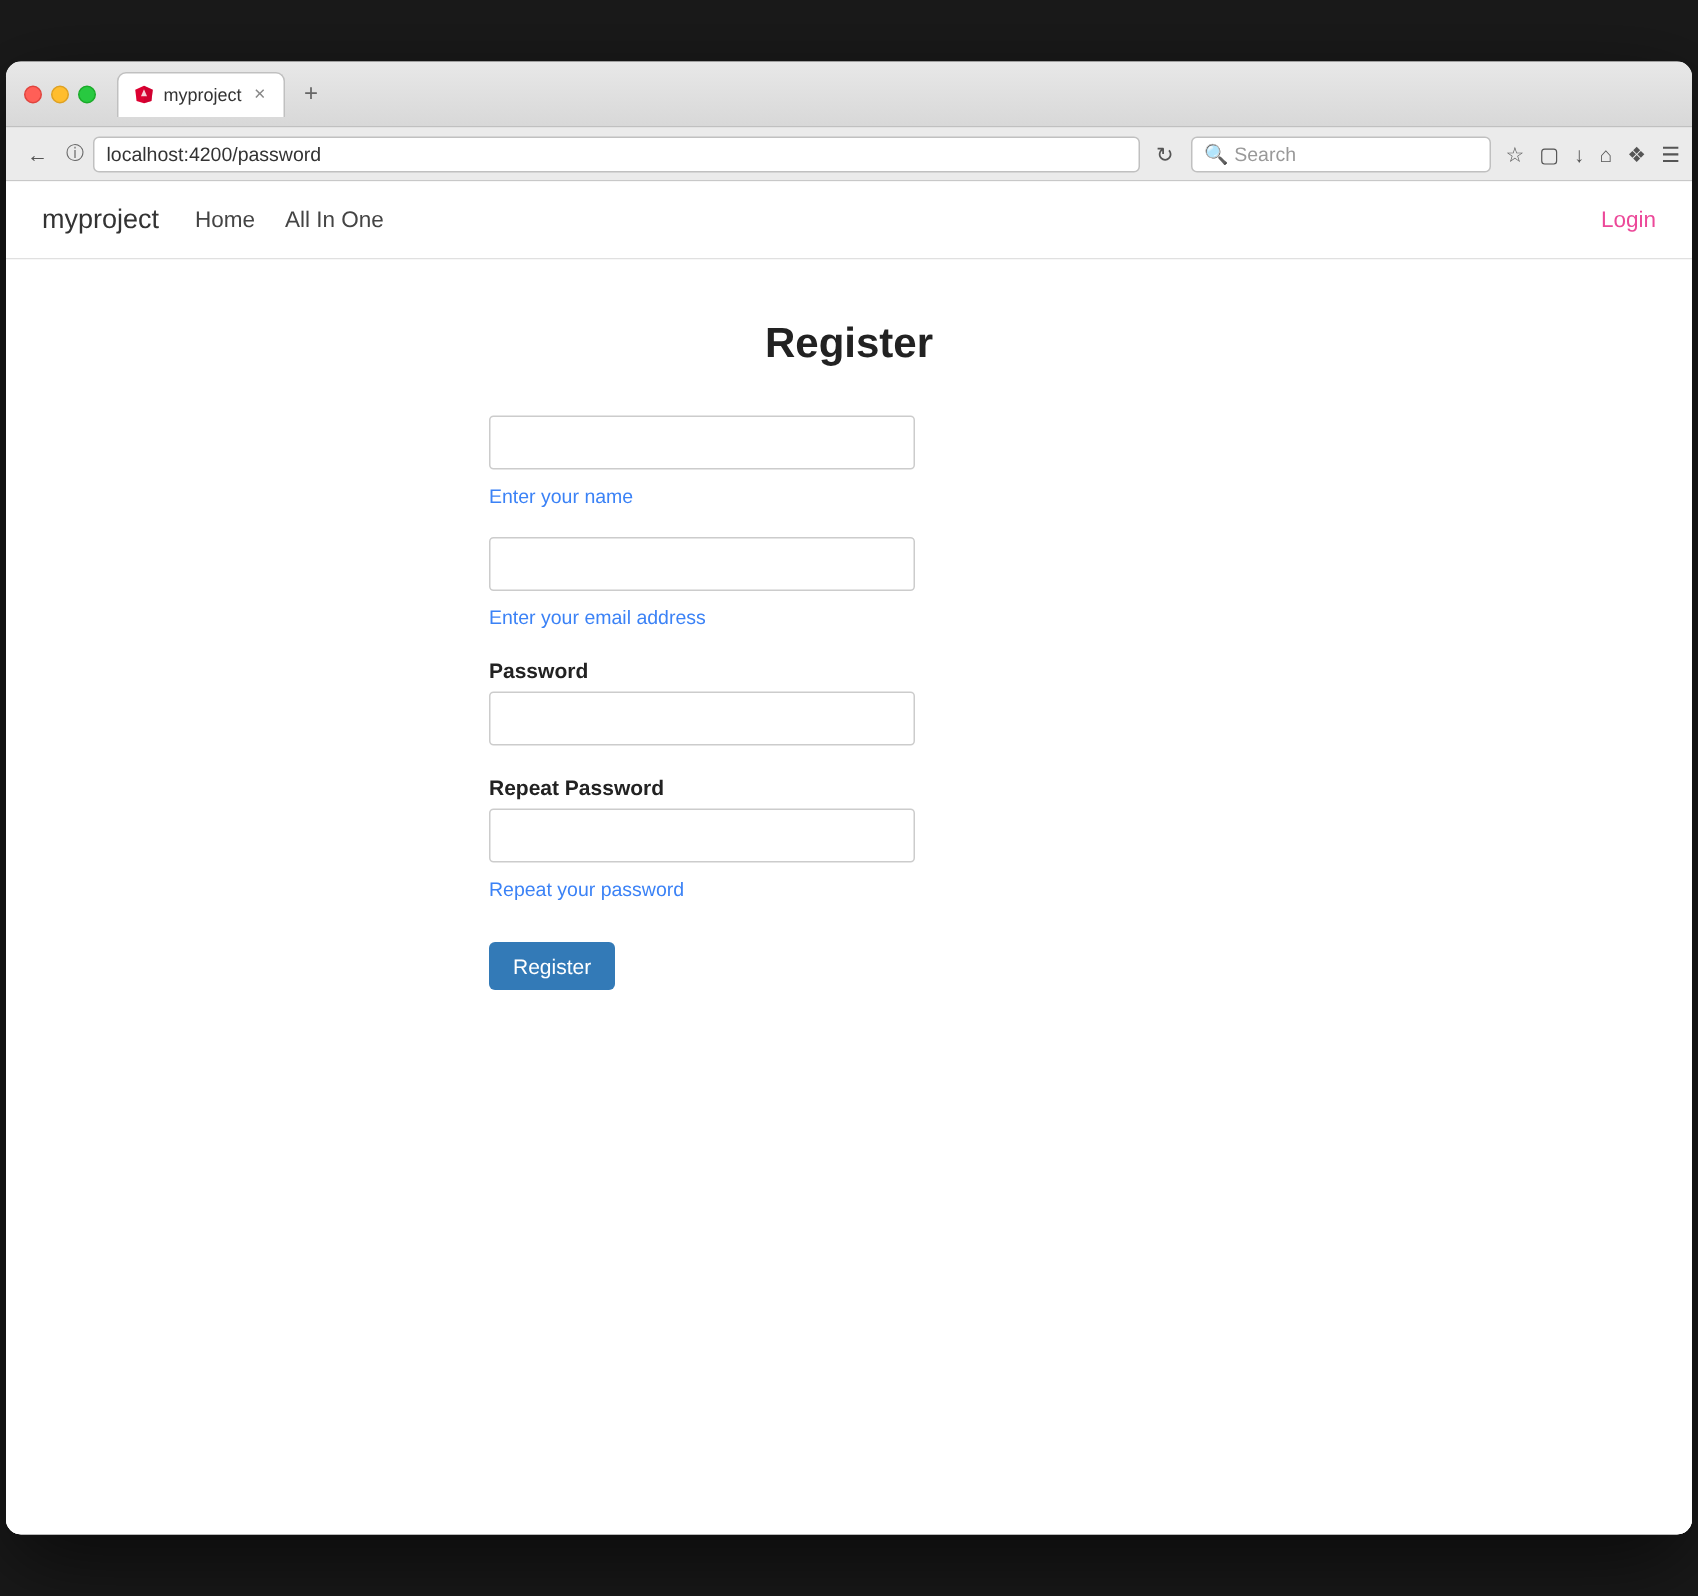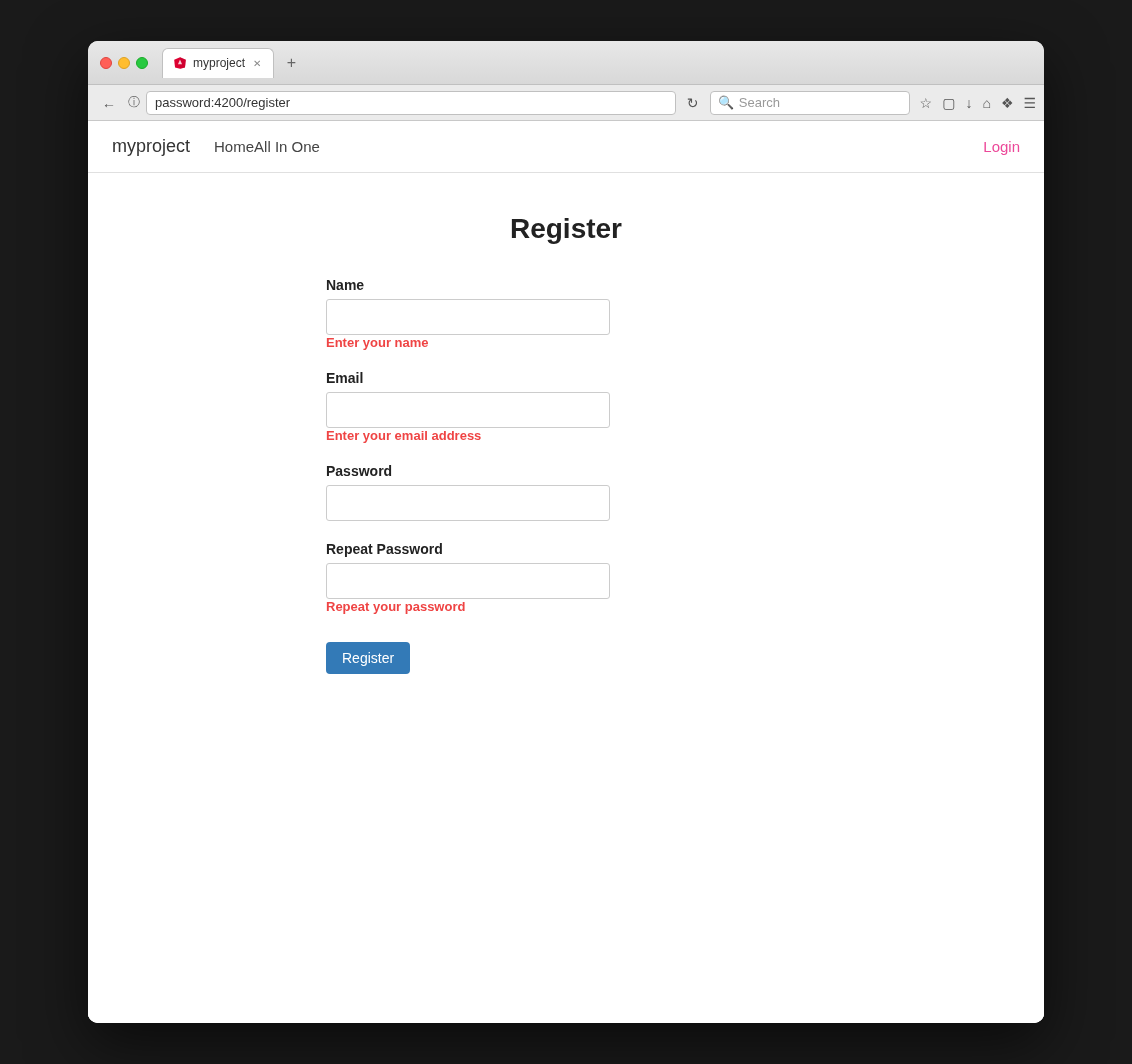--- a/index.html
+++ b/index.html
@@ -7,21 +7,21 @@
     body {
       background: #1a1a1a;
       display: flex;
       justify-content: center;
       align-items: center;
       min-height: 100vh;
       font-family: -apple-system, BlinkMacSystemFont, "Segoe UI", Helvetica, Arial, sans-serif;
     }
 
     .browser-window {
-      width: 956px;
+      width: 1124px;
       min-height: 980px;
       background: #f5f5f5;
       border-radius: 10px;
       overflow: hidden;
       box-shadow: 0 20px 60px rgba(0,0,0,0.6);
     }
 
     
     .title-bar {
       background: linear-gradient(to bottom, #e8e8e8, #d8d8d8);
@@ -194,20 +194,21 @@
 
     .app-nav-brand {
       font-size: 18px;
       font-weight: 500;
       color: #333;
       margin-right: 24px;
     }
 
     .app-nav-links {
       display: flex;
+      gap: 20px;
       align-items: center;
       flex: 1;
     }
 
     .nav-link {
       font-size: 15px;
       color: #444;
       text-decoration: none;
       cursor: pointer;
     }
@@ -256,23 +257,22 @@
       border: 1px solid #ccc;
       border-radius: 3px;
       padding: 0 8px;
       font-size: 14px;
       outline: none;
       display: block;
     }
 
     .form-hint {
       font-size: 13px;
-      color: #ef4444;
-      margin-top: 0;
-      font-weight: bold;
+      color: #3b82f6;
+      margin-top: 10px;
     }
 
     .register-btn {
       background: #337ab7;
       color: white;
       border: none;
       border-radius: 4px;
       padding: 8px 16px;
       font-size: 14px;
       cursor: pointer;
@@ -303,21 +303,21 @@
         <span class="tab-close">✕</span>
       </div>
       <button class="new-tab-btn">+</button>
     </div>
   </div>
 
   <div class="address-bar">
     <button class="nav-btn">←</button>
     <span class="info-icon">ⓘ</span>
     <div class="url-bar">
-      <span>password:4200/register</span>
+      <span>localhost:4200/password</span>
     </div>
     <span class="reload-btn">↻</span>
     <div class="search-bar">
       <span>🔍</span>
       <span>Search</span>
     </div>
     <div class="toolbar-icons">
       <span class="toolbar-icon">☆</span>
       <span class="toolbar-icon">▢</span>
       <span class="toolbar-icon">↓</span>
@@ -339,28 +339,26 @@
     </nav>
 
     <div class="page-content">
       <div class="register-container">
         <h1 class="register-title">Register</h1>
 
         <form>
 
           
           <div class="form-group">
-            <label class="form-label">Name</label>
             <input class="form-input" type="text" style="">
             <div class="form-hint">Enter your name</div>
           </div>
 
           
           <div class="form-group">
-            <label class="form-label">Email</label>
             <input class="form-input" type="email" style="">
             <div class="form-hint">Enter your email address</div>
           </div>
 
           
           <div class="form-group">
             <label class="form-label">Password</label>
             <input class="form-input" type="password" style="">
           </div>
 

